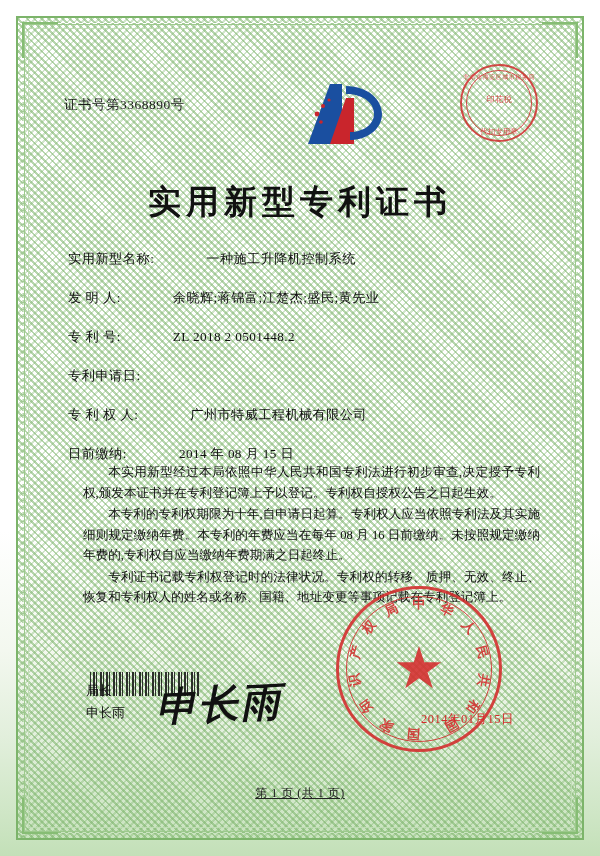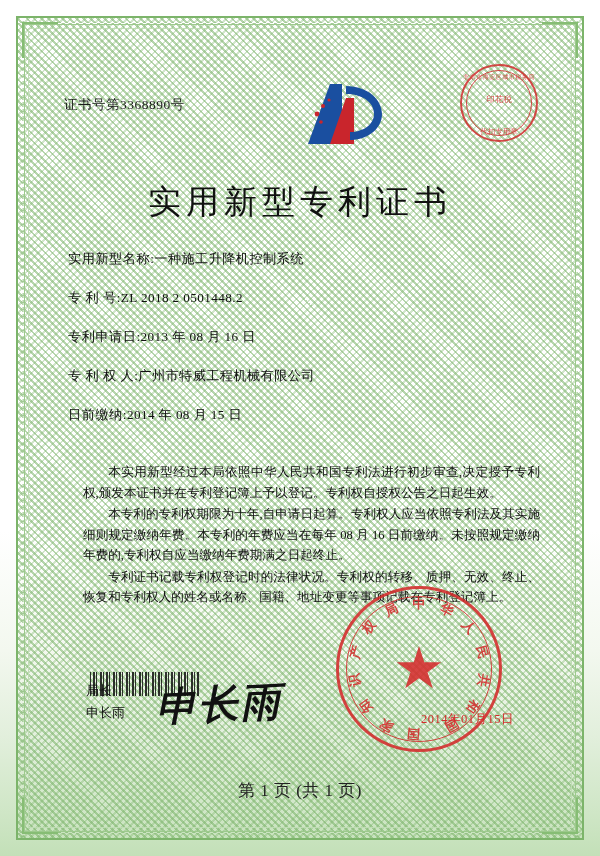--- a/index.html
+++ b/index.html
@@ -131,44 +131,46 @@
     font-size: 7.5px;
     line-height: 9px;
   }
 
   .title {
     position: absolute;
     left: 0; right: 0;
     top: 136px;
     text-align: center;
     font-size: 33px;
-    font-weight: normal;
+    font-weight: bold;
     letter-spacing: 5px;
     color: #111;
     font-family: "Liberation Serif", serif;
   }
 
   .fields {
     position: absolute;
     left: 22px;
     right: 10px;
     top: 206px;
   }
   .field-row {
     display: flex;
     align-items: baseline;
     margin-bottom: 21px;
     font-size: 13.2px;
     color: #111;
+    gap: 44px;
   }
   .field-label {
     white-space: nowrap;
     letter-spacing: 0.5px;
   }
   .field-value {
+    margin-left: 8px;
     letter-spacing: 0.4px;
   }
 
   .body-text {
     position: absolute;
     left: 22px;
     right: 14px;
     top: 418px;
     font-size: 12.6px;
     line-height: 20.5px;
@@ -266,23 +268,24 @@
     color: #d42c2c;
     letter-spacing: 0.5px;
     margin-left: 38px;
   }
 
   .footer {
     position: absolute;
     left: 0; right: 0;
     bottom: 14px;
     text-align: center;
-    font-size: 17px;
+    font-size: 12px;
     color: #222;
     letter-spacing: 0.5px;
+    text-decoration: underline;
   }
 </style>
 </head>
 <body>
 
 <div class="page">
 
   <div class="border-outer"></div>
   <div class="border-pattern"></div>
   <div class="border-inner"></div>
@@ -318,26 +321,29 @@
     </div>
 
     <div class="title">实用新型专利证书</div>
 
     <div class="fields">
       <div class="field-row">
         <span class="field-label">实用新型名称:</span>
         <span class="field-value">一种施工升降机控制系统</span>
       </div>
       <div class="field-row">
+        <span class="field-label">发 明 人:</span>
+        <span class="field-value">余晓辉;蒋锦富;江楚杰;盛民;黄先业</span>
+      </div>
+      <div class="field-row">
         <span class="field-label">专 利 号:</span>
         <span class="field-value">ZL 2018 2 0501448.2</span>
       </div>
       <div class="field-row">
         <span class="field-label">专利申请日:</span>
-        <span class="field-value">2013 年 08 月 16 日</span>
       </div>
       <div class="field-row">
         <span class="field-label">专 利 权 人:</span>
         <span class="field-value">广州市特威工程机械有限公司</span>
       </div>
       <div class="field-row">
         <span class="field-label">日前缴纳:</span>
         <span class="field-value">2014 年 08 月 15 日</span>
       </div>
     </div>

